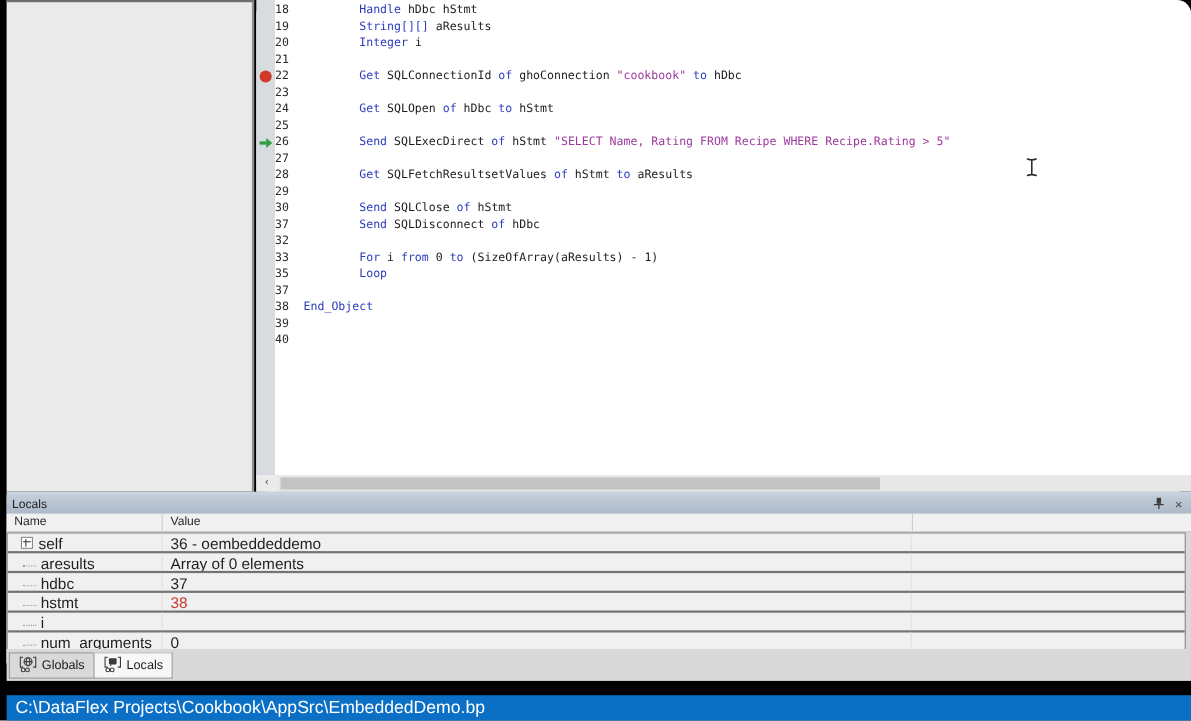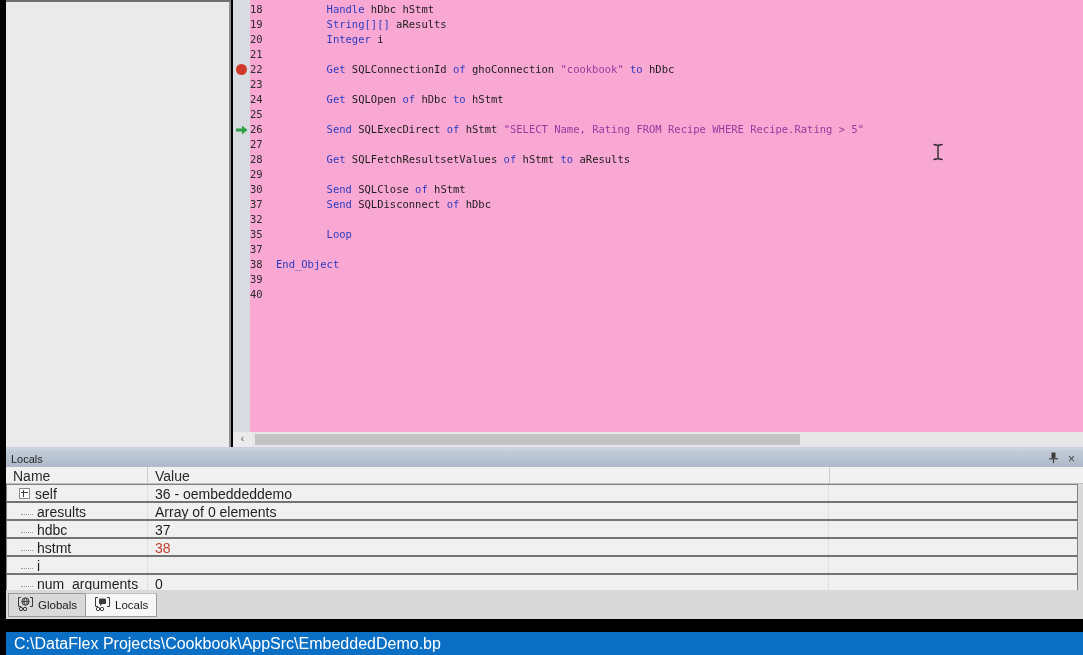--- a/index.html
+++ b/index.html
@@ -10,21 +10,22 @@
   }
   
   .left-panel{
     position:absolute;left:6px;top:0;width:225px;height:447px;
     background:#eaeaea;border-right:2px solid #909090;border-top:2px solid #6e6e6e;
     box-sizing:border-box;
   }
   
   .editor{
     position:absolute;left:233px;top:0;right:0;height:447px;
-    background:#f9a8d4;
+    background:#ffffff;
+    border-radius:13px;
   }
   .bp-margin{
     position:absolute;left:0;top:0;width:17px;height:432px;
     background:#d8dbdf;
   }
   .code-lines{position:absolute;left:0;top:2px;right:0;}
   .code-row{
     display:flex;height:15px;line-height:15px;
     font-family:"DejaVu Sans Mono","Liberation Mono",monospace;
     font-size:10.5px;white-space:pre;
@@ -60,21 +61,21 @@
   .locals-header{
     height:17px;background:linear-gradient(#c3cdda,#adb9c8);
     display:flex;align-items:center;padding:0 8px 0 5px;
     font-size:11px;color:#1f1f1f;
   }
   .locals-header .title{flex:1;}
   .locals-header .hicon{margin-left:10px;cursor:default;color:#3d3d3d;
     font-size:12px;line-height:12px;}
   .grid-colhead{
     height:17px;background:#f1f1f1;display:flex;
-    font-size:14px;color:#2a2a2a;box-sizing:border-box;border-bottom:1px solid #bfbfbf;
+    font-size:11px;color:#2a2a2a;box-sizing:border-box;border-bottom:1px solid #bfbfbf;
   }
   .grid-colhead .ch{box-sizing:border-box;padding:1px 0 0 7px;border-right:1px solid #cecece;}
   .ch-name{width:142px;}
   .ch-value{width:682px;}
   .ch-rest{flex:1;border-right:none !important;}
   .grid-body{
     position:absolute;left:0;top:34px;width:1070px;height:117px;
     background:#f0f0f0;border:1px solid #838383;box-sizing:content-box;
   }
   .grid-row{
@@ -137,20 +138,21 @@
       <div class="code-row"><span class="marker"><svg width="13" height="10" viewBox="0 0 13 10">
             <rect x="1" y="3.5" width="6" height="3" fill="#2e9e44"></rect>
             <polygon points="7,0.5 12.5,5 7,9.5" fill="#2e9e44"></polygon>
           </svg></span><span class="lnum">26</span><span class="code"><span class="seg-p">        </span><span class="seg-k">Send</span><span class="seg-p"> SQLExecDirect </span><span class="seg-k">of</span><span class="seg-p"> hStmt </span><span class="seg-s">"SELECT Name, Rating FROM Recipe WHERE Recipe.Rating &gt; 5"</span></span></div>
       <div class="code-row"><span class="marker"></span><span class="lnum">27</span><span class="code"></span></div>
       <div class="code-row"><span class="marker"></span><span class="lnum">28</span><span class="code"><span class="seg-p">        </span><span class="seg-k">Get</span><span class="seg-p"> SQLFetchResultsetValues </span><span class="seg-k">of</span><span class="seg-p"> hStmt </span><span class="seg-k">to</span><span class="seg-p"> aResults</span></span></div>
       <div class="code-row"><span class="marker"></span><span class="lnum">29</span><span class="code"></span></div>
       <div class="code-row"><span class="marker"></span><span class="lnum">30</span><span class="code"><span class="seg-p">        </span><span class="seg-k">Send</span><span class="seg-p"> SQLClose </span><span class="seg-k">of</span><span class="seg-p"> hStmt</span></span></div>
       <div class="code-row"><span class="marker"></span><span class="lnum">37</span><span class="code"><span class="seg-p">        </span><span class="seg-k">Send</span><span class="seg-p"> SQLDisconnect </span><span class="seg-k">of</span><span class="seg-p"> hDbc</span></span></div>
       <div class="code-row"><span class="marker"></span><span class="lnum">32</span><span class="code"></span></div>
+      <div class="code-row"><span class="marker"></span><span class="lnum">33</span><span class="code"><span class="seg-p">        </span><span class="seg-k">For</span><span class="seg-p"> i </span><span class="seg-k">from</span><span class="seg-p"> 0 </span><span class="seg-k">to</span><span class="seg-p"> (SizeOfArray(aResults) - 1)</span></span></div>
       <div class="code-row"><span class="marker"></span><span class="lnum">35</span><span class="code"><span class="seg-p">        </span><span class="seg-k">Loop</span></span></div>
       <div class="code-row"><span class="marker"></span><span class="lnum">37</span><span class="code"></span></div>
       <div class="code-row"><span class="marker"></span><span class="lnum">38</span><span class="code"><span class="seg-k">End_Object</span></span></div>
       <div class="code-row"><span class="marker"></span><span class="lnum">39</span><span class="code"></span></div>
       <div class="code-row"><span class="marker"></span><span class="lnum">40</span><span class="code"></span></div>
     </div>
   <div class="hscroll">
     <div class="scroll-btn">‹</div>
     <div class="thumb"></div>
   </div>

